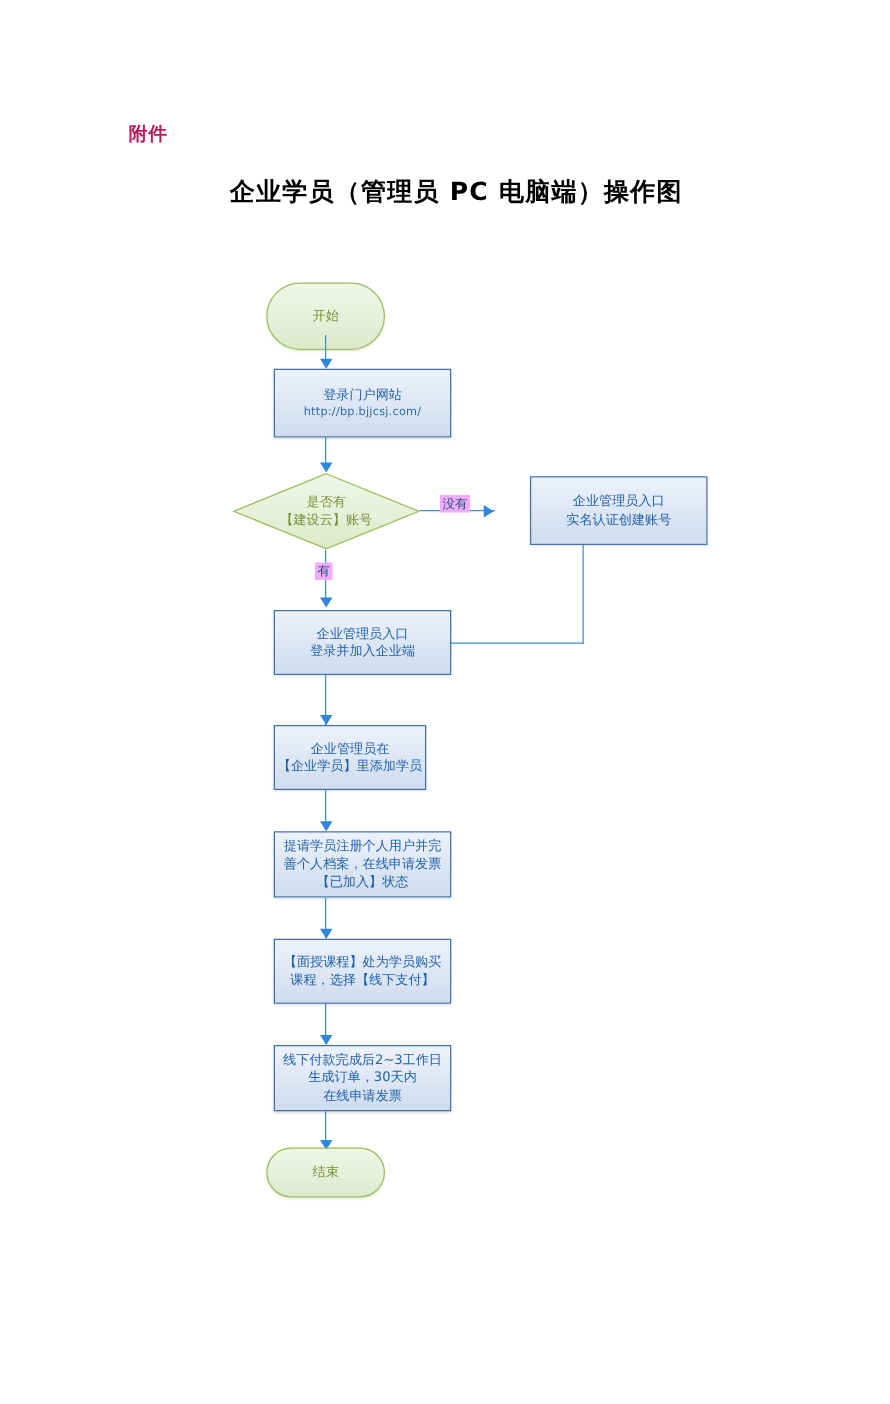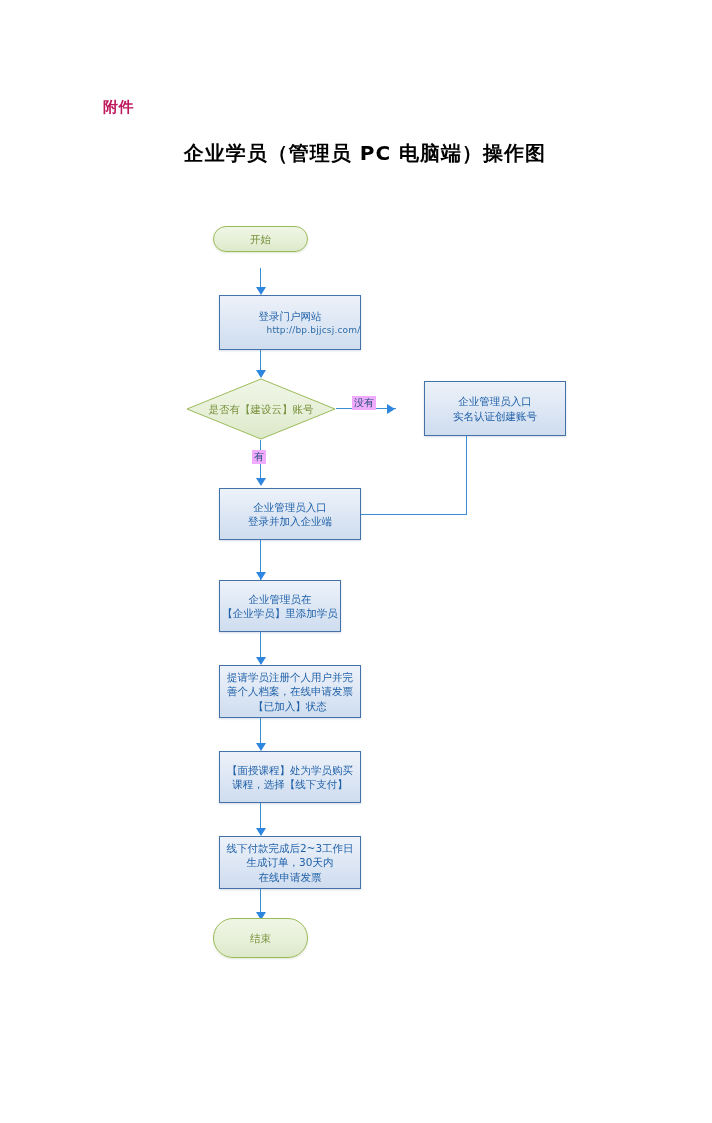--- a/index.html
+++ b/index.html
@@ -91,36 +91,35 @@
     position: absolute;
   }
   .diamond-shape {
     position: absolute;
     inset: 0;
   }
   .diamond-text {
     position: absolute;
     inset: 0;
     display: flex;
-    flex-direction: row;
+    flex-direction: column;
     align-items: center;
     justify-content: center;
     color: #76923C;
     font-size: 10.5px;
     line-height: 1.35;
     text-align: center;
   }
 
   .line-sm { font-size: 10.5px; }
   .url-line {
     font-size: 9px;
     color: #2E6DA8;
     letter-spacing: 0.2px;
     margin-top: 1px;
-    padding-left: 47px;
   }
 
   
   .conn {
     position: absolute;
     background: #3C8CD2;
   }
   .conn-v { width: 1.4px; }
   .conn-h { height: 1.4px; }
 
@@ -159,21 +158,21 @@
 <body>
 
 <div class="page">
 
   <div class="attach-label">附件</div>
 
   <div class="doc-title">企业学员（管理员 PC 电脑端）操作图</div>
 
   <div class="flow">
 
-    <div class="node pill" style="left:213px; top:226px; width:95px; height:26px;">
+    <div class="node pill" style="left:213px; top:226px; width:95px; height:54px;">
       <div>开始</div>
     </div>
 
     <div class="conn conn-v" style="left:260px; top:268px; height:24px;"></div>
     <div class="arrow-down" style="left:255.5px; top:287px;"></div>
 
     <div class="node box" style="left:191px; top:295px; width:142px; height:55px;">
       <div class="line-sm">登录门户网站</div>
       <div class="url-line">http://bp.bjjcsj.com/</div>
     </div>

